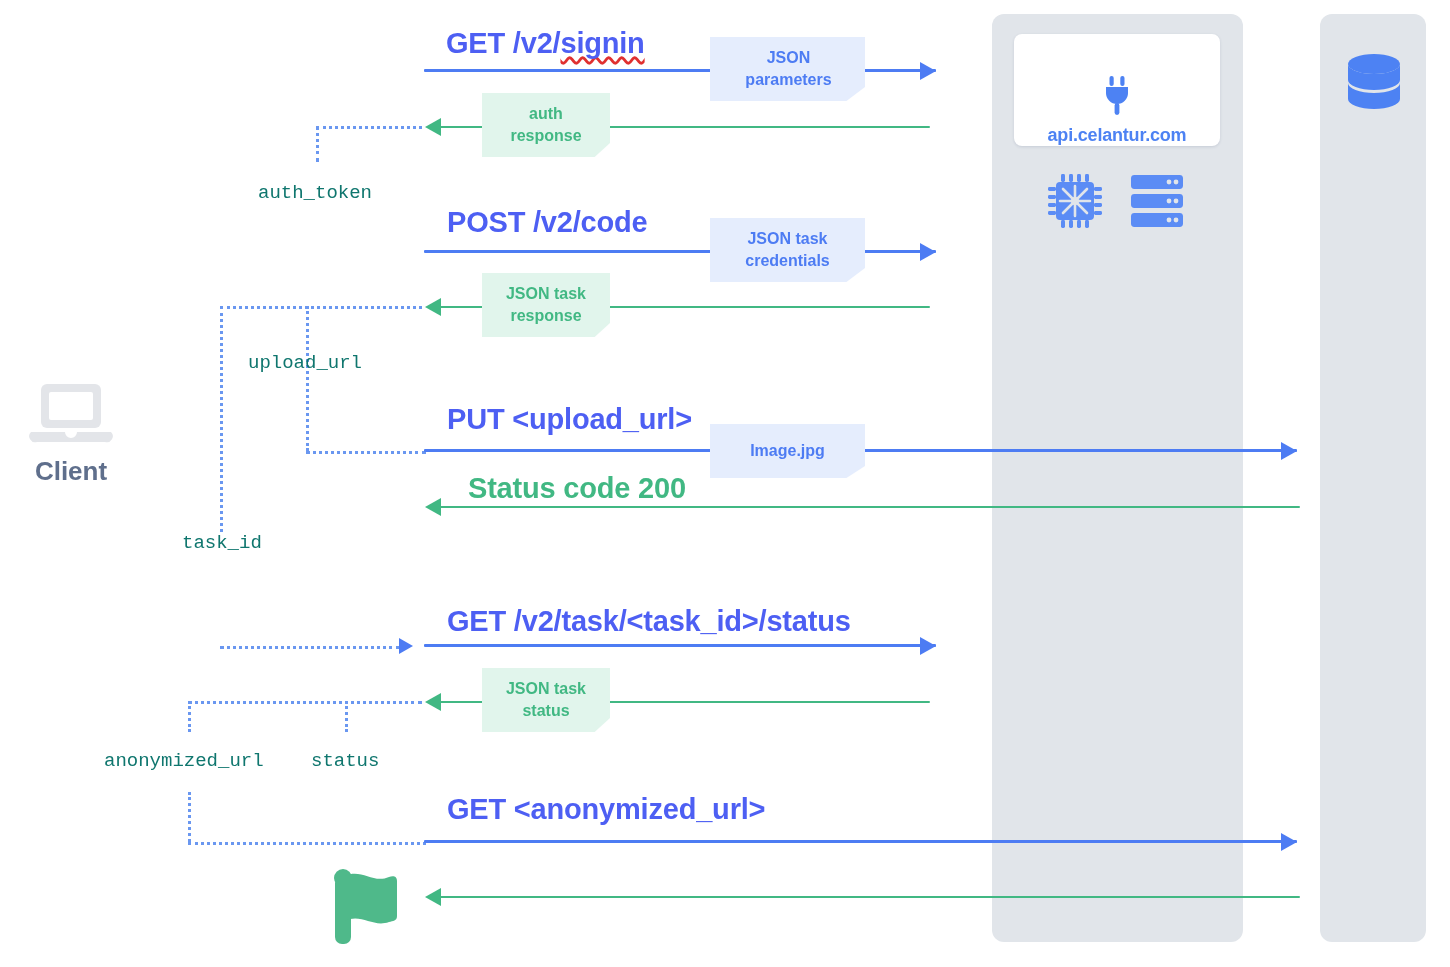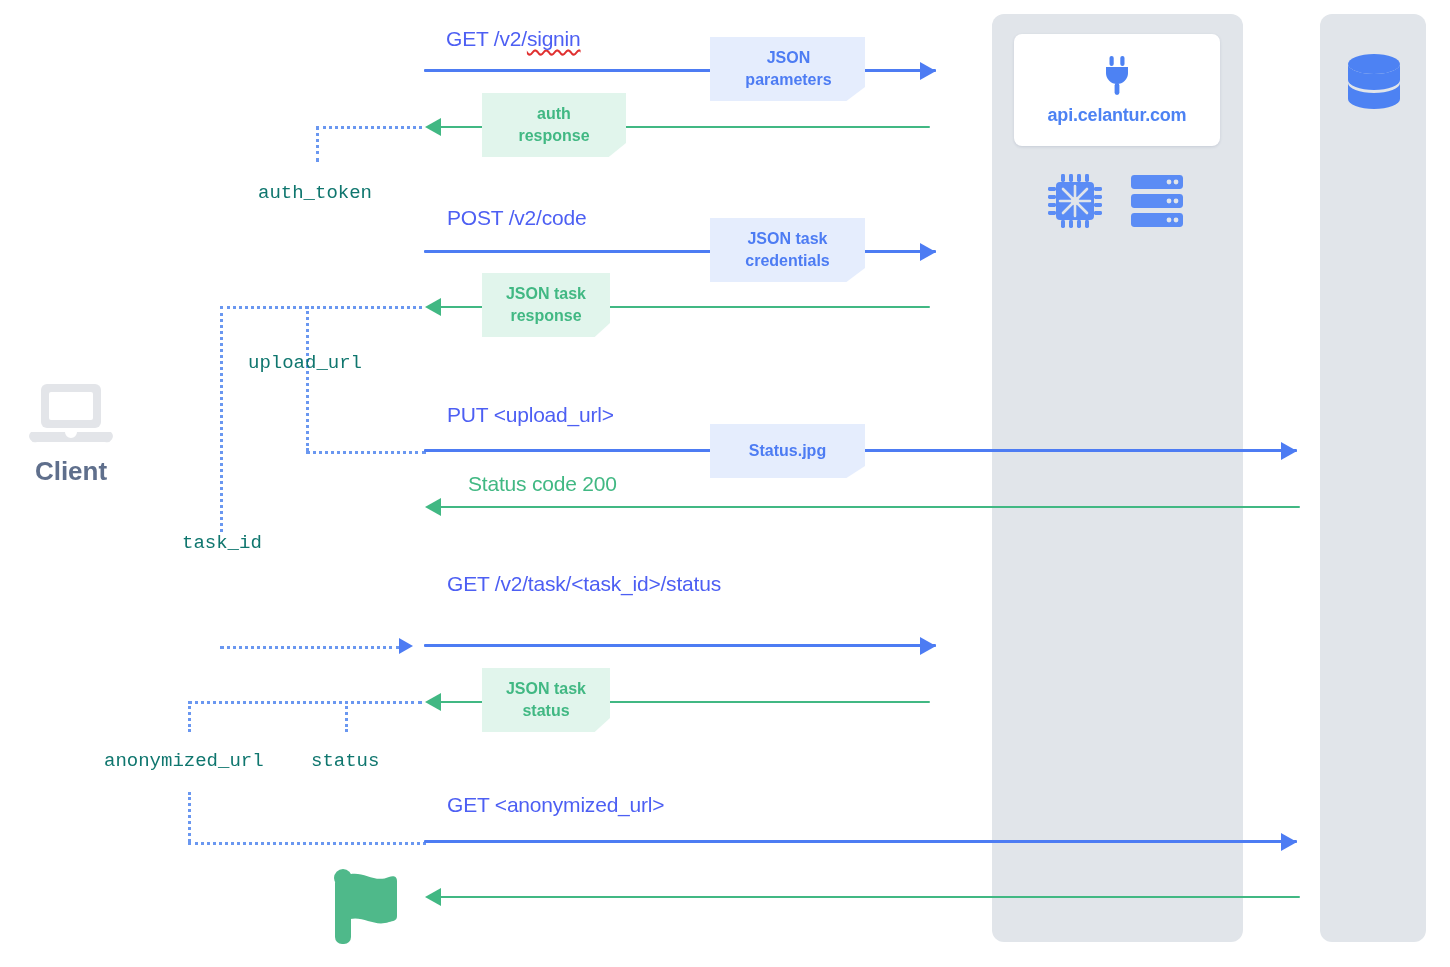--- a/index.html
+++ b/index.html
@@ -28,21 +28,21 @@
   .api-card {
     position: absolute;
     left: 1014px; top: 34px;
     width: 206px; height: 112px;
     background: #ffffff;
     border-radius: 8px;
     box-shadow: 0 1px 3px rgba(40,60,100,.14);
     display: flex;
     flex-direction: column;
     align-items: center;
-    justify-content: center;
+    justify-content: flex-end;
     gap: 4px;
   }
   .api-card-label {
     font-size: 18px;
     font-weight: 700;
     color: #4d82f3;
     letter-spacing: -.2px;
   }
   .ico-row {
     position: absolute;
@@ -95,22 +95,22 @@
   }
   .head.right-blue-sm {
     border-top: 8px solid transparent;
     border-bottom: 8px solid transparent;
     border-left: 14px solid #4d7cf3;
   }
 
   
   .caption {
     position: absolute;
-    font-size: 21px;
-    font-weight: 400;
+    font-size: 29px;
+    font-weight: 700;
     white-space: nowrap;
     letter-spacing: -.2px;
   }
   .caption.blue  { color: #4d5ff3; }
   .caption.green { color: #41b883; }
   .spell {
     text-decoration: underline wavy #e03030;
     text-decoration-skip-ink: none;
     text-underline-offset: 3px;
   }
@@ -256,21 +256,21 @@
 
   <div class="note blue" style="left:710px; top:37px; width:155px; height:64px;
        flex-direction:column;padding-left:12px;">
     <span>JSON</span>
     <span>parameters</span>
   </div>
 
   <div class="line res" style="left:438px; top:126px; width:492px;"></div>
   <div class="head left-green" style="left:425px; top:118px;"></div>
 
-  <div class="note green" style="left:482px; top:93px; width:144px; height:64px;
+  <div class="note green" style="left:482px; top:93px; width:128px; height:64px;
        flex-direction:column;">
     <span>auth</span>
     <span>response</span>
   </div>
 
   <div class="dotted-h" style="left:316px; top:126px; width:106px;"></div>
   <div class="dotted-v" style="left:316px; top:126px; height:36px;"></div>
   <div class="var-label" style="left:258px; top:182px;">auth_token</div>
 
   <div class="caption blue" style="left:447px; top:206px;">POST /v2/code</div>
@@ -300,28 +300,28 @@
   <div class="dotted-v" style="left:220px; top:306px; height:226px;"></div>
   <div class="var-label" style="left:182px; top:532px;">task_id</div>
 
   <div class="caption blue" style="left:447px; top:403px;">PUT &lt;upload_url&gt;</div>
 
   <div class="dotted-h" style="left:306px; top:451px; width:120px;"></div>
   <div class="line req" style="left:424px; top:449px; width:873px;"></div>
   <div class="head right-blue" style="left:1281px; top:442px;"></div>
 
   <div class="note blue" style="left:710px; top:424px; width:155px; height:54px;">
-    <span>Status.jpg</span>
+    <span>Image.jpg</span>
   </div>
 
   <div class="caption green" style="left:468px; top:472px;">Status code 200</div>
   <div class="line res" style="left:438px; top:506px; width:862px;"></div>
   <div class="head left-green" style="left:425px; top:498px;"></div>
 
-  <div class="caption blue" style="left:447px; top:572px;">GET /v2/task/&lt;task_id&gt;/status</div>
+  <div class="caption blue" style="left:447px; top:605px;">GET /v2/task/&lt;task_id&gt;/status</div>
 
   <div class="dotted-h" style="left:220px; top:646px; width:180px;"></div>
   <div class="head right-blue-sm" style="left:399px; top:638px;"></div>
   <div class="line req" style="left:424px; top:644px; width:512px;"></div>
   <div class="head right-blue" style="left:920px; top:637px;"></div>
 
   <div class="line res" style="left:438px; top:701px; width:492px;"></div>
   <div class="head left-green" style="left:425px; top:693px;"></div>
 
   <div class="note green" style="left:482px; top:668px; width:128px; height:64px;

